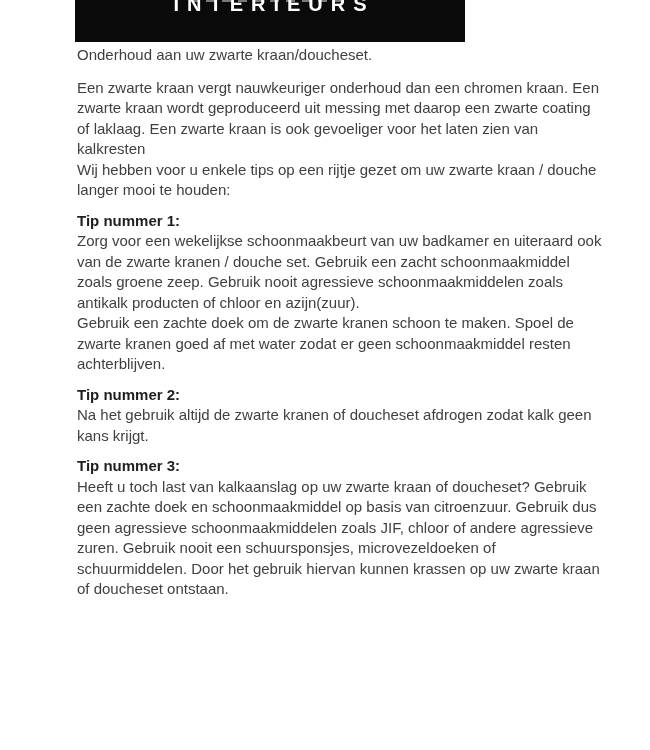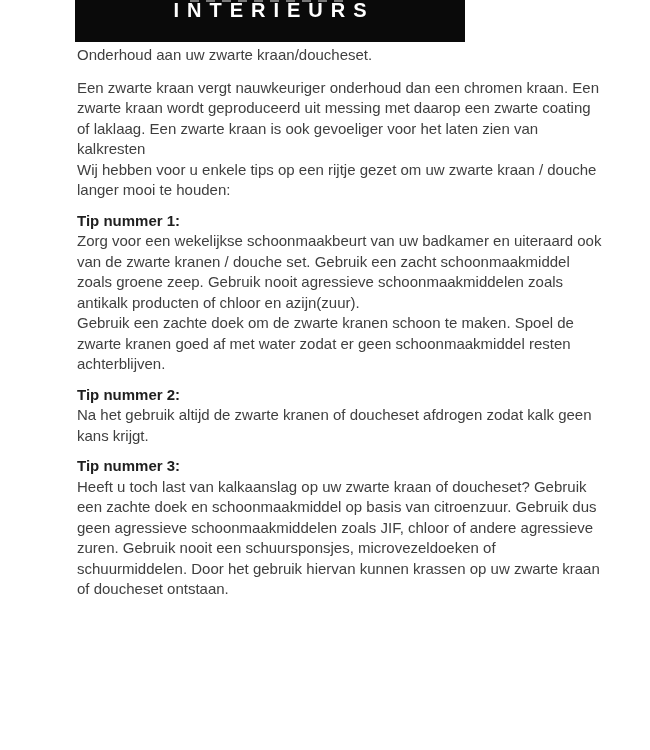--- a/index.html
+++ b/index.html
@@ -19,21 +19,21 @@
     position: relative;
     margin-left: 75px;
     width: 390px;
     height: 42px;
     background: #0a0a0a;
     color: #ffffff;
     display: flex;
     align-items: flex-end;
     justify-content: center;
     box-sizing: border-box;
-    padding-bottom: 22px;
+    padding-bottom: 28px;
   }
   .brand-banner .banner-label {
     font-size: 20px;
     line-height: 20px;
     font-weight: 600;
     letter-spacing: 8px;
     text-indent: 8px; 
     white-space: nowrap;
   }
   .banner-remnant {

